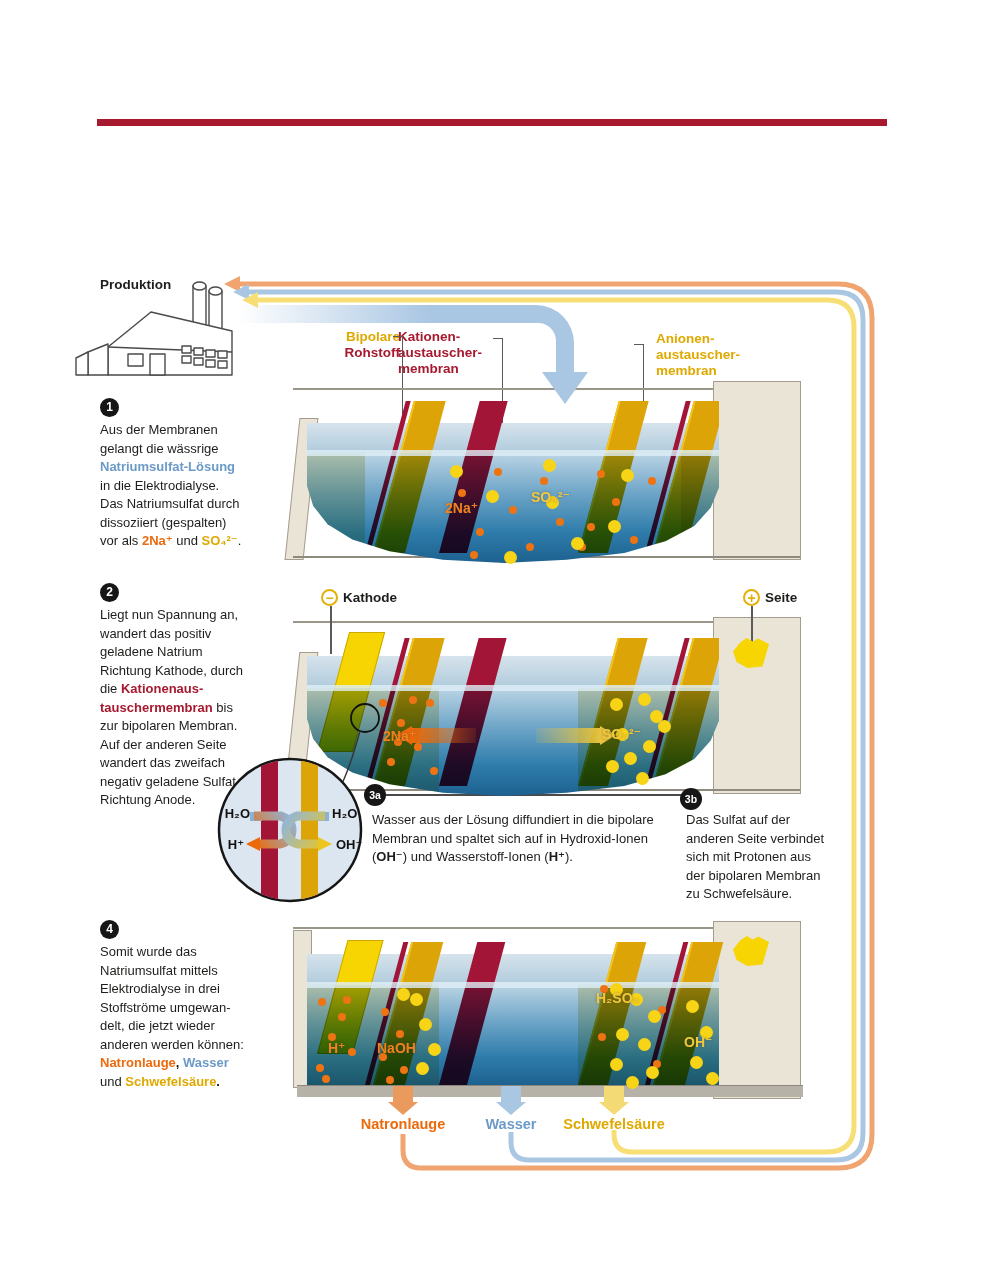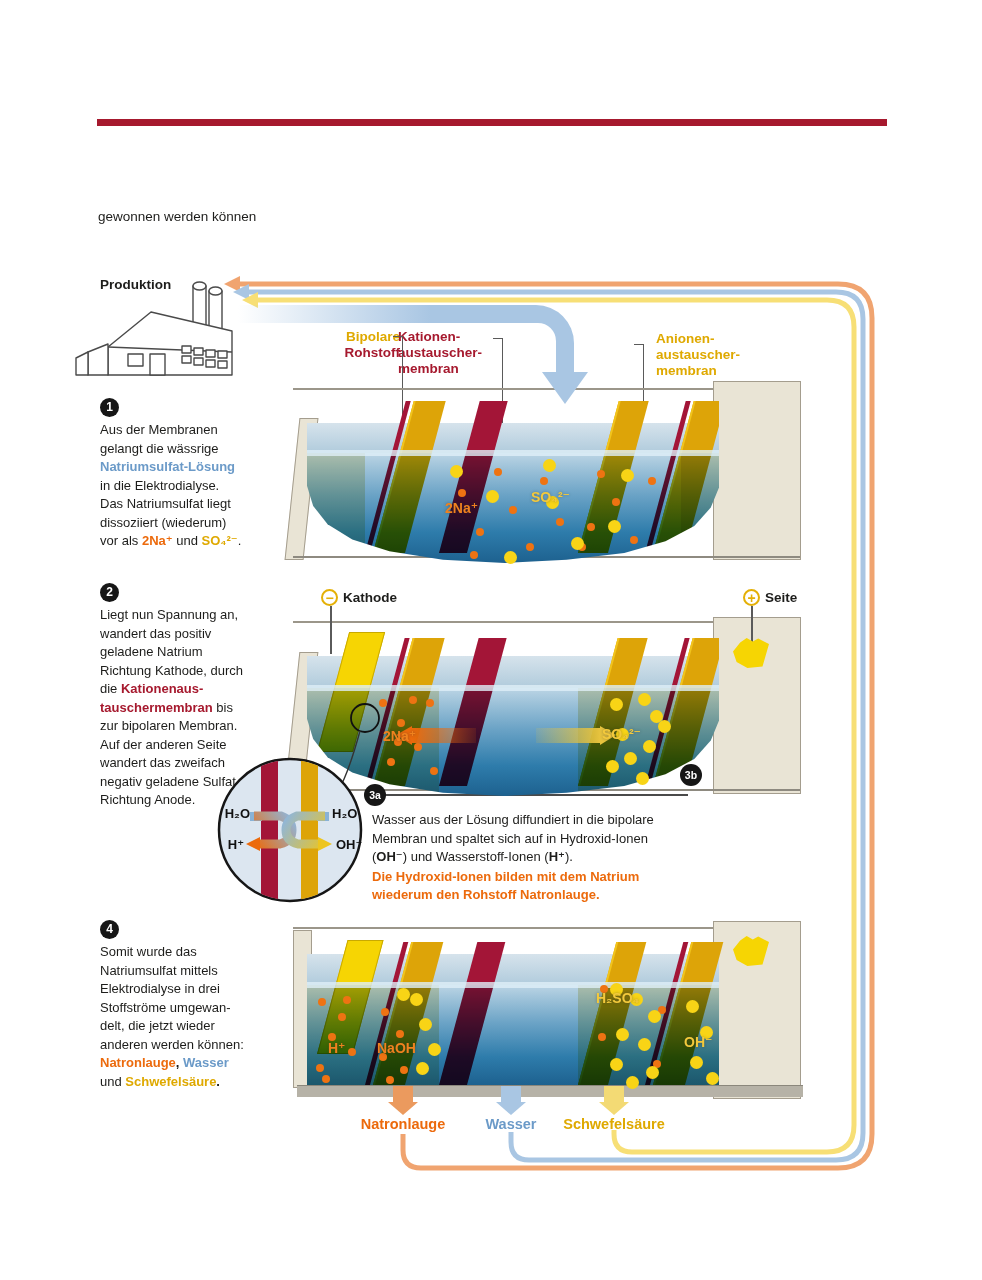--- a/index.html
+++ b/index.html
@@ -107,21 +107,20 @@
           <rect x="218" y="351" width="9" height="7"></rect>
         <rect x="182" y="356" width="9" height="7"></rect>
           <rect x="194" y="358" width="9" height="7"></rect>
         <rect x="206" y="360" width="9" height="7"></rect>
           <rect x="218" y="361" width="9" height="7"></rect>
       </g>
     </g>
   </svg>
 
   <div id="red-rule" class="abs"></div>
-  <div class="abs subtitle" style="top:208px">gewonnen werden können</div>
 
   <div class="abs bold" style="left:100px;top:277px;font-size:13.5px">Produktion</div>
 
   <div class="abs mem-label" style="left:298px;top:329px;width:102px;text-align:right">
     <span class="c-gd">Bipolare</span><br>
     <span class="c-cr">Rohstoff</span>
   </div>
   <div class="abs mem-label c-cr" style="left:398px;top:329px;width:104px;">
     <span>Kationen-</span><br>
     <span>austauscher-</span><br>
@@ -293,35 +292,35 @@
       <span class="dot-y" style="left: 646px; top: 1066px;"></span>
       <span class="dot-y" style="left: 626px; top: 1076px;"></span>
       <span class="dot-y" style="left: 686px; top: 1000px;"></span>
       <span class="dot-y" style="left: 700px; top: 1026px;"></span>
       <span class="dot-y" style="left: 690px; top: 1056px;"></span>
       <span class="dot-y" style="left: 706px; top: 1072px;"></span>
     </div>
 
   <div class="abs badge" style="left:100px;top:398px">1</div>
   <div class="abs step-text" style="left:100px;top:421px;width:144px">
-    <span>Aus der Membranen gelangt die wässrige </span><span class="bold c-bl">Natriumsulfat-Lösung</span><span> in die Elektrodialyse. Das Natriumsulfat liegt dissoziiert (wiederum) vor als </span><span class="bold c-or">2Na⁺</span><span> und </span><span class="bold c-gd">SO₄²⁻</span><span>.</span>
+    <span>Aus der Membranen gelangt die wässrige </span><span class="bold c-bl">Natriumsulfat-Lösung</span><span> in die Elektrodialyse. Das Natriumsulfat durch dissoziiert (gespalten) vor als </span><span class="bold c-or">2Na⁺</span><span> und </span><span class="bold c-gd">SO₄²⁻</span><span>.</span>
   </div>
 
   <div class="abs badge" style="left:100px;top:583px">2</div>
   <div class="abs step-text" style="left:100px;top:606px;width:152px">
     <span>Liegt nun Spannung an, wandert das positiv geladene Natrium Richtung Kathode, durch die </span><span class="bold c-cr">Kationenaus-tauschermembran</span><span> bis zur bipolaren Membran. Auf der anderen Seite wandert das zweifach negativ geladene Sulfat Richtung Anode.</span>
   </div>
 
   <div class="abs" style="left:376px;top:794px;width:312px;height:1.5px;background:#4a4a4a"></div>
   <div class="abs badge wide" style="left:364px;top:784px;z-index:5">3a</div>
   <div class="abs step-text" style="left:372px;top:811px;width:302px">
     <span>Wasser aus der Lösung diffundiert in die bipolare Membran und spaltet sich auf in Hydroxid-Ionen (</span><span class="bold">OH⁻</span><span>) und Wasserstoff-Ionen (</span><span class="bold">H⁺</span><span>).</span>
-    <div class="bold c-or" style="margin-top:1px">Die Hydroxid-Ionen bilden mit dem Natrium wiederum den Rohstoff Natronlauge.</div>
-  </div>
-  <div class="abs badge wide" style="left:680px;top:764px;z-index:5">3b</div>
+  </div>
+  <div class="abs badge wide" style="left:680px;top:788px;z-index:5">3b</div>
+  <div class="abs step-text" style="left:686px;top:811px;width:142px">Das Sulfat auf der anderen Seite verbindet sich mit Protonen aus der bipolaren Membran zu Schwefelsäure.</div>
 
   <div class="abs badge" style="left:100px;top:920px">4</div>
   <div class="abs step-text" style="left:100px;top:943px;width:152px">
     <span>Somit wurde das Natriumsulfat mittels Elektrodialyse in drei Stoffströme umgewan-delt, die jetzt wieder anderen werden können: </span><span class="bold c-or">Natronlauge</span><span class="bold">, </span><span class="bold c-bl">Wasser</span><span> und </span><span class="bold c-gd">Schwefelsäure</span><span class="bold">.</span>
   </div>
 
   <div class="block-arrow" style="left:388px;top:1086px;z-index:5">
     <div class="ba-body" style="background:#eb9a5e"></div>
     <div class="ba-tri" style="border-top:13px solid #eb9a5e"></div>
   </div>

